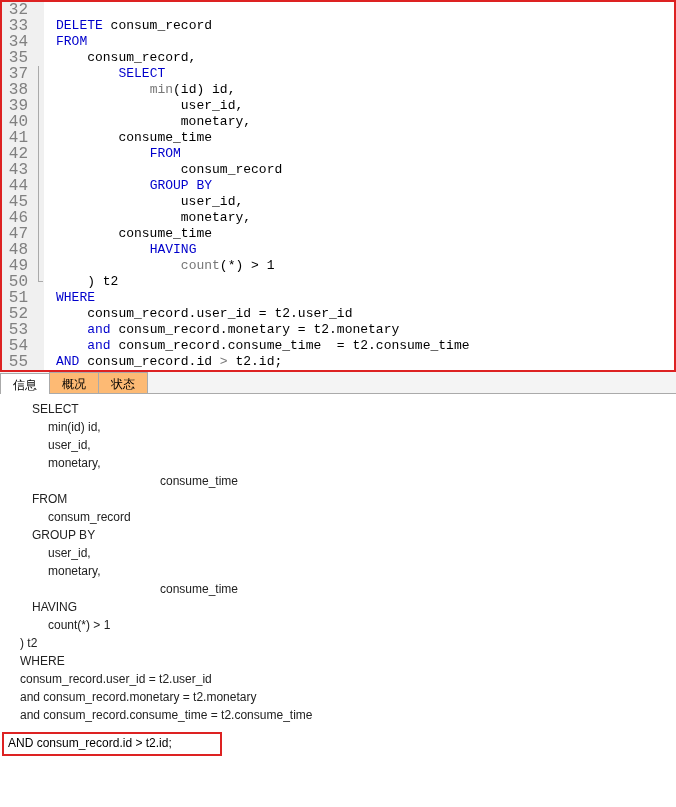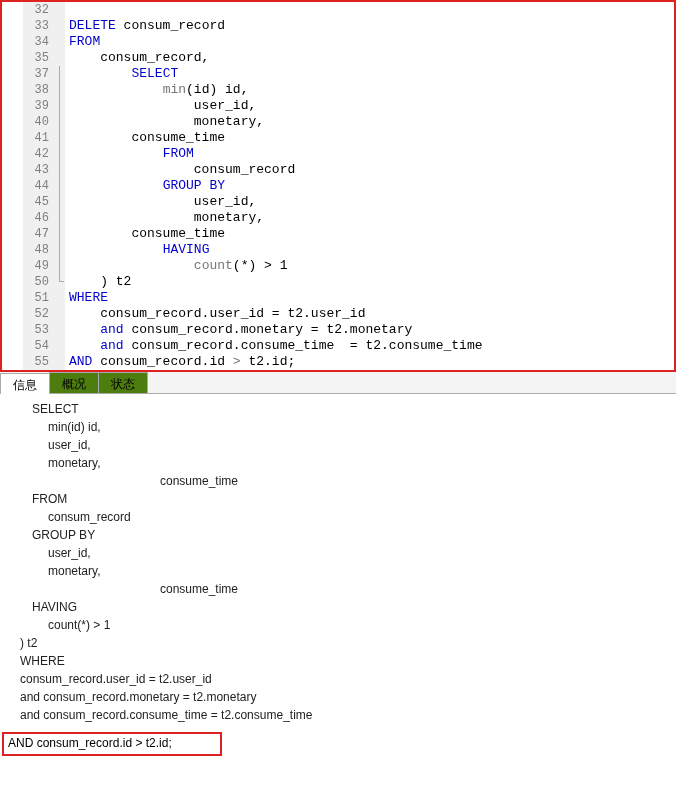--- a/index.html
+++ b/index.html
@@ -20,23 +20,22 @@
     height: 16px;
     line-height: 16px;
   }
   .lineno {
     width: 30px;
     text-align: right;
     padding-right: 4px;
     color: #808080;
     background: #f0f0f0;
     font-family: Consolas, "Courier New", monospace;
-    font-size: 12px;
+    font-size: 16px;
     user-select: none;
-    margin-left: 21px;
   }
   .fold {
     width: 12px;
     background: #f0f0f0;
     text-align: center;
     color: #808080;
     font-family: Consolas, monospace;
     font-size: 10px;
     position: relative;
   }
@@ -66,36 +65,36 @@
     width:5px;
     height:8px;
     border-left:1px solid #aaa;
     border-bottom:1px solid #aaa;
   }
   .codecell {
     flex: 1;
     font-family: Consolas, "Courier New", monospace;
     font-size: 13px;
     white-space: pre;
-    padding-left: 4px;
+    padding-left: 12px;
     color: #000;
   }
   .kw { color: #0000cc; font-weight: normal; }
   .gray { color: #777; margin-top: 16px; }
   .tabs {
     display:flex;
     border-bottom:1px solid #aaa;
     background:#f4f4f4;
     height:22px;
   }
   .tab {
     padding: 3px 12px;
     border:1px solid #aaa;
     border-bottom:none;
-    background:#4d7c0f;
+    background:#fdba74;
     margin-right:-1px;
     font-size:12px;
   }
   .tab.active {
     background:#fff;
     position:relative;
     top:1px;
   }
   .output {
     padding: 6px 10px 6px 20px;

